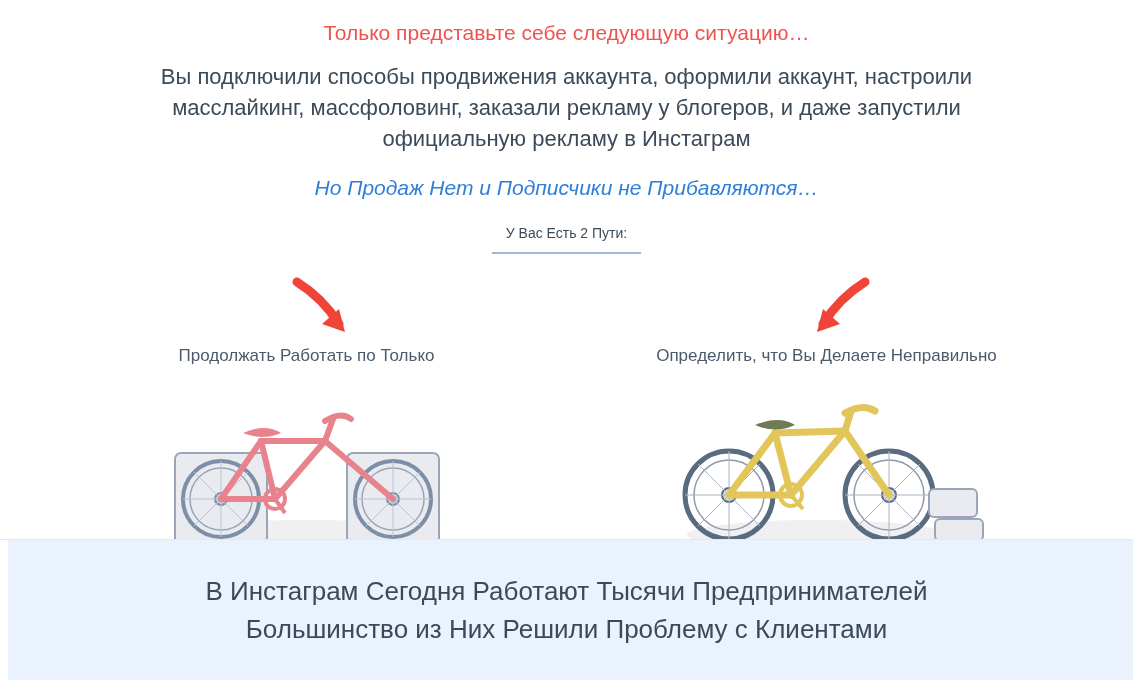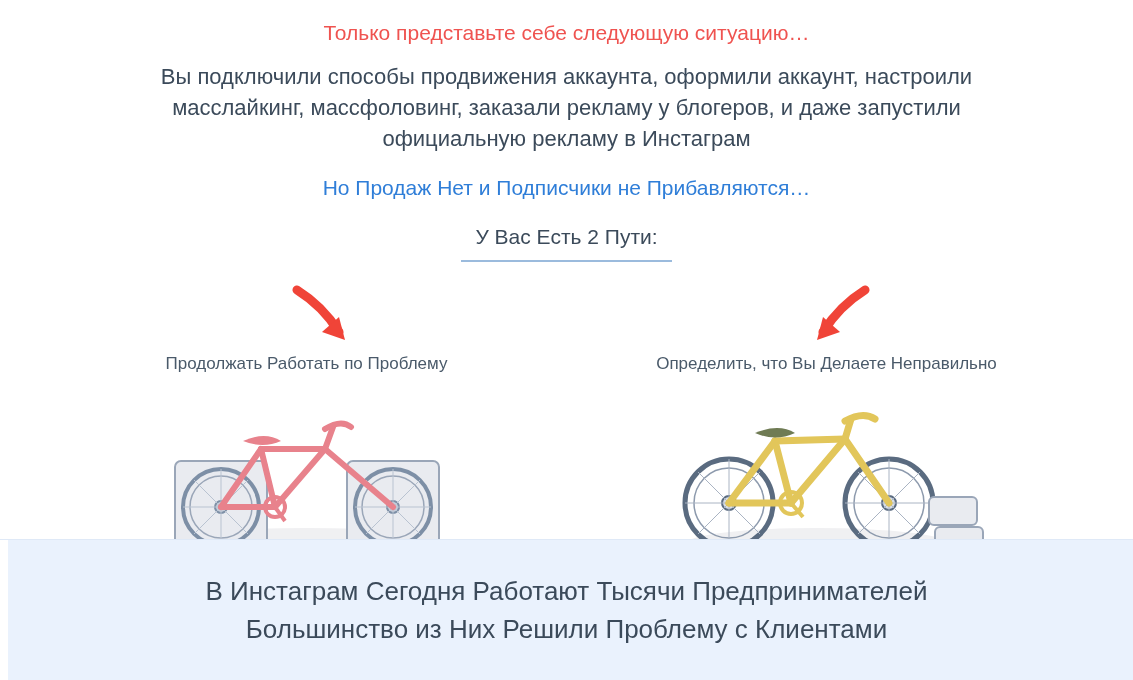--- a/index.html
+++ b/index.html
@@ -50,30 +50,31 @@
   }
 
   .headline-blue {
     text-align: center;
     color: #2f7ed8;
     font-size: 21px;
     line-height: 30px;
     font-weight: 400;
     margin: 19px auto 8px auto;
     width: 900px;
+    font-style: italic;
   }
 
   .two-ways-wrap {
     display: flex;
     justify-content: center;
     margin-top: 22px;
   }
 
   .two-ways {
-    font-size: 21px;
+    font-size: 14px;
     color: #3b4a5a;
     padding: 0 14px 11px 14px;
     border-bottom: 2px solid #9bbbdd;
     text-align: center;
   }
 
   .columns {
     display: flex;
     justify-content: center;
     margin-top: 18px;
@@ -164,21 +165,21 @@
 
     <div class="col col-left">
 
       <div class="arrow">
         <svg width="72" height="62" viewBox="0 0 72 62" aria-hidden="true">
           <path d="M8 6 C 24 16, 40 32, 50 48" stroke="#f04438" stroke-width="9" fill="none" stroke-linecap="round"></path>
           <path d="M56 56 L 33 48 L 50 33 Z" fill="#f04438"></path>
         </svg>
       </div>
 
-      <div class="col-label">Продолжать Работать по Проблему</div>
+      <div class="col-label">Продолжать Работать по Только</div>
 
       <div class="bike-wrap">
         <svg width="300" height="170" viewBox="0 0 300 170" aria-hidden="true">
 
           <ellipse cx="150" cy="150" rx="130" ry="15" fill="#f0f0f2"></ellipse>
 
           <rect x="18" y="68" width="92" height="92" rx="6" fill="#e9ebf0" stroke="#9aa6b8" stroke-width="2"></rect>
           <rect x="190" y="68" width="92" height="92" rx="6" fill="#e9ebf0" stroke="#9aa6b8" stroke-width="2"></rect>
 
           <circle cx="64" cy="114" r="38" fill="none" stroke="#7d8fa6" stroke-width="4"></circle>

